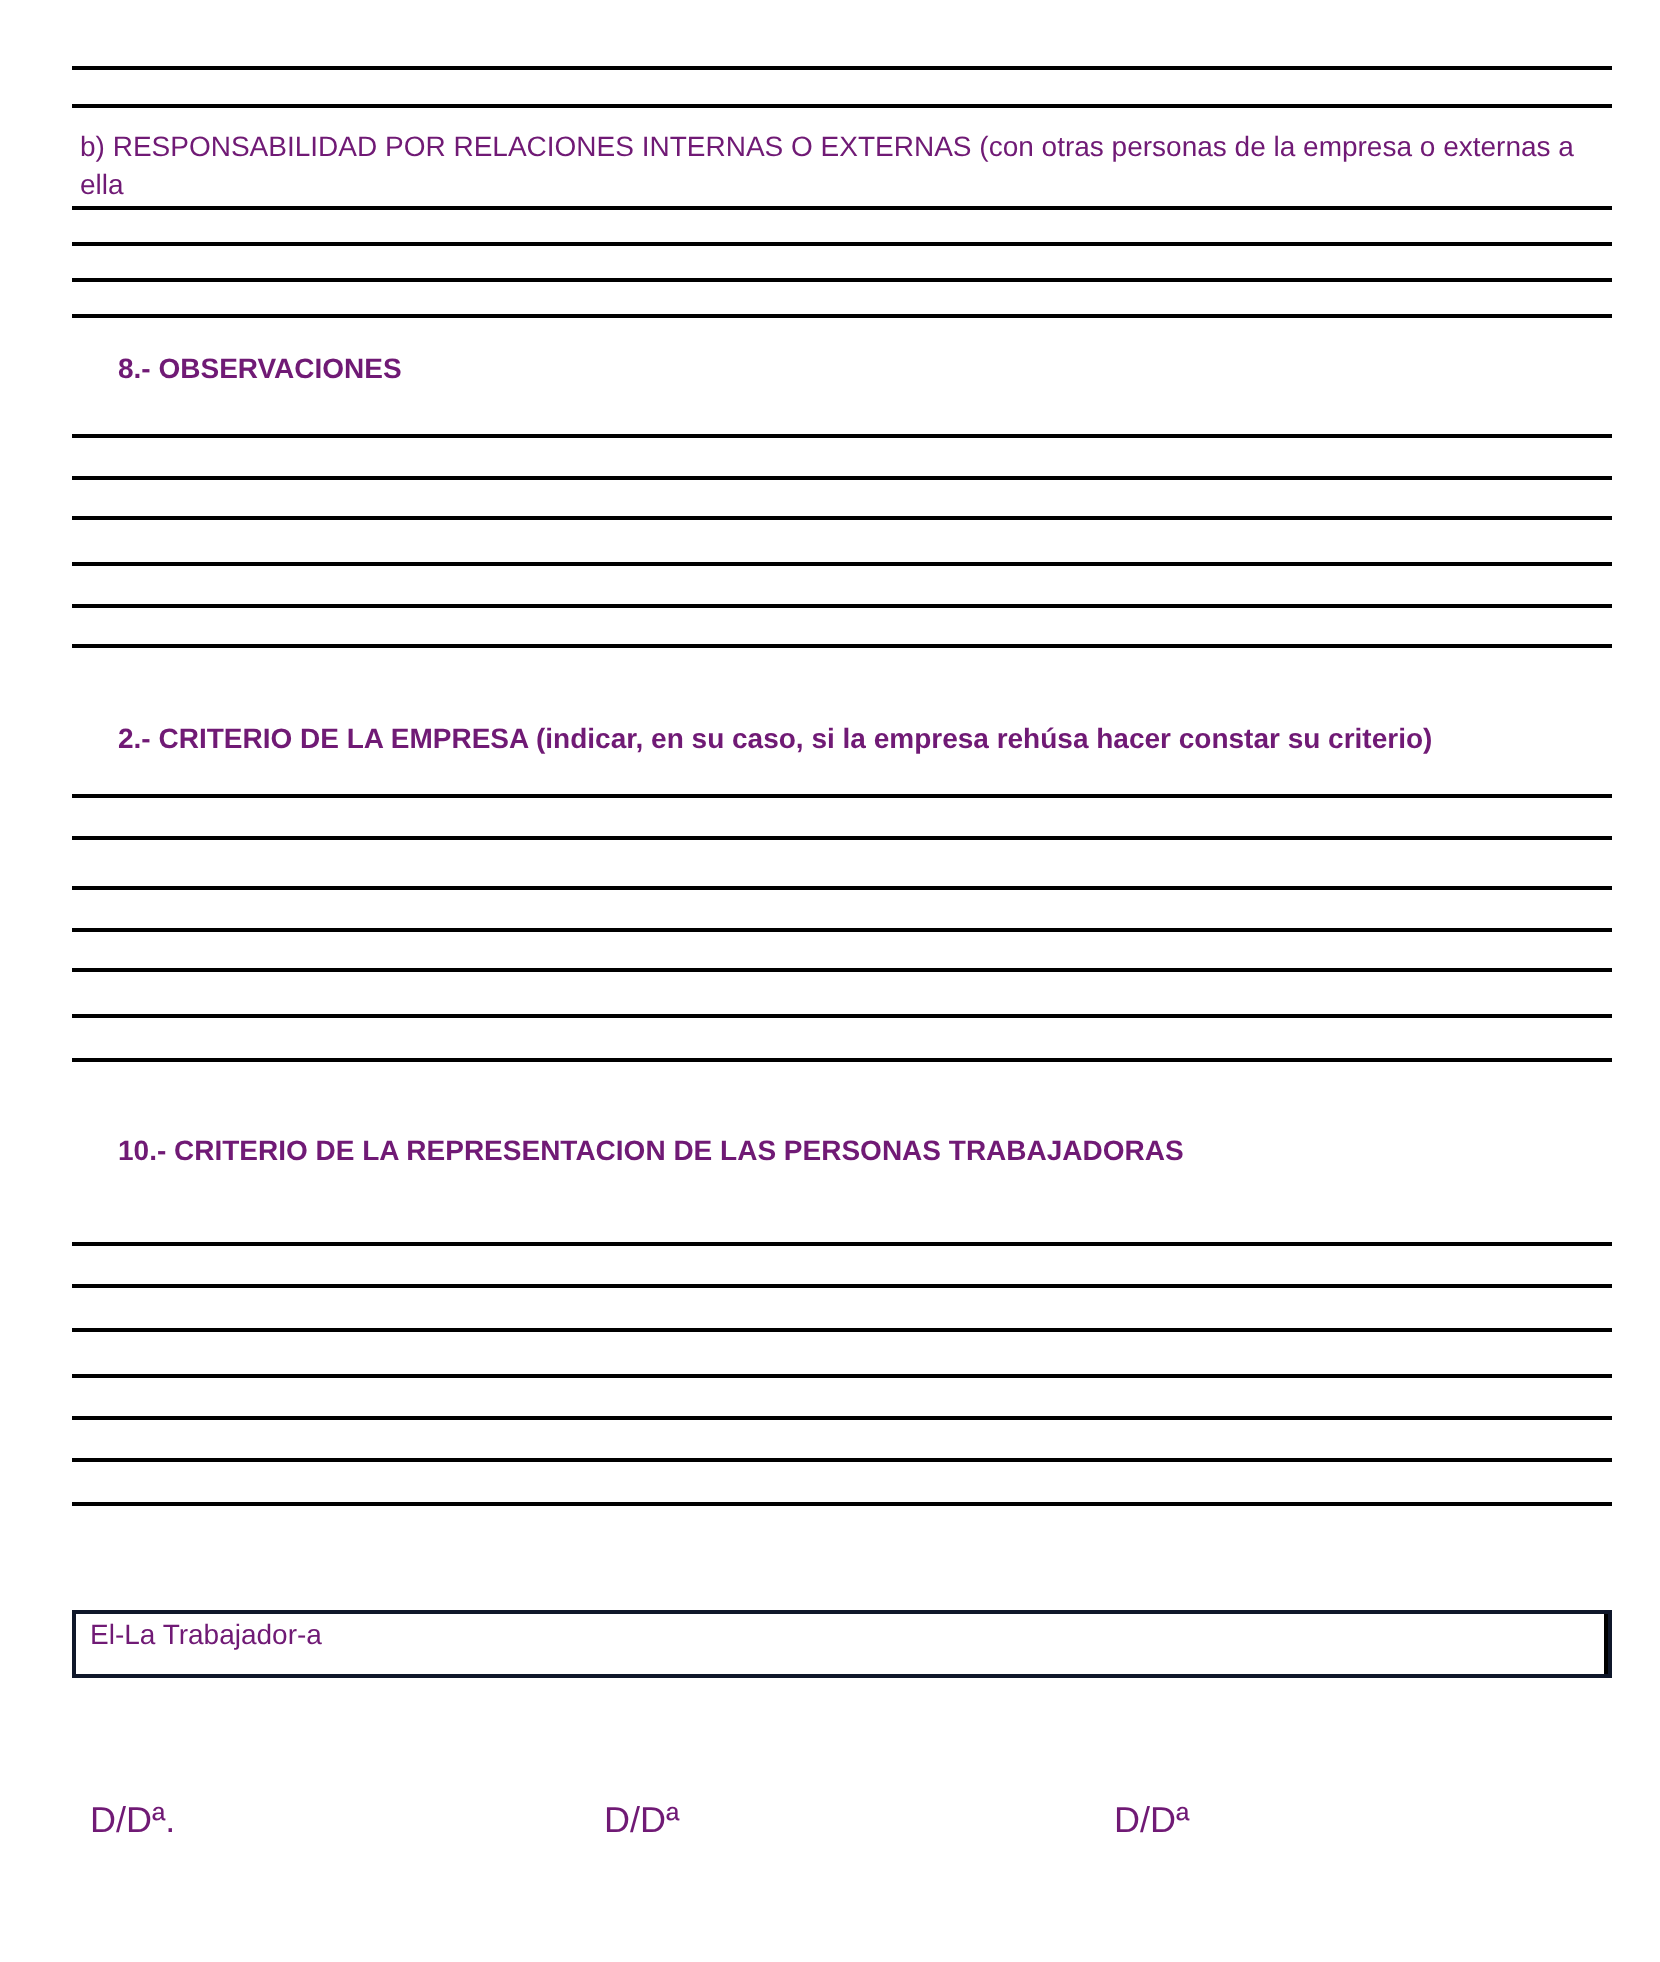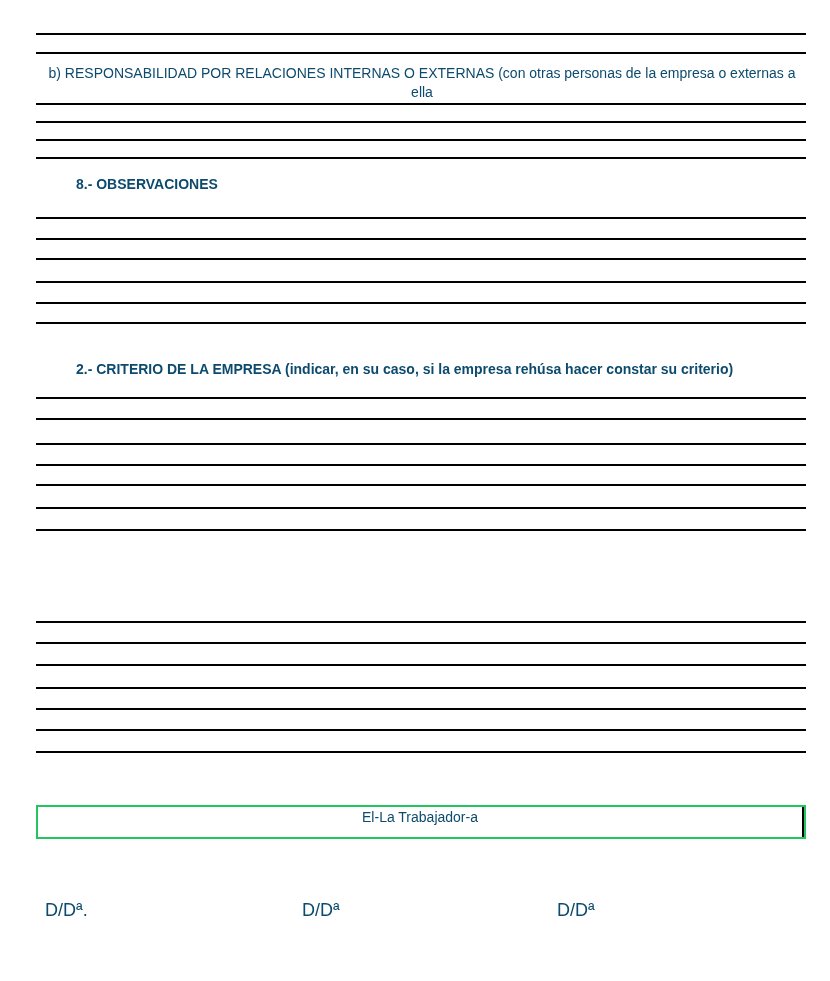--- a/index.html
+++ b/index.html
@@ -5,60 +5,59 @@
   html, body {
     margin: 0;
     padding: 0;
     background: #ffffff;
   }
   .page {
     position: relative;
     width: 830px;
     height: 923px;
     background: #ffffff;
-    color: #0c4a6e;
+    color: #701a75;
     font-family: "Liberation Sans", "DejaVu Sans", sans-serif;
     overflow: hidden;
-    text-align: center;
   }
   .rule {
     position: absolute;
     left: 36px;
     width: 770px;
     height: 0;
     border-top: 2px solid #000000;
   }
   .para {
     position: absolute;
     left: 40px;
     top: 64px;
     width: 764px;
     font-size: 14px;
     line-height: 19px;
   }
   .heading {
     position: absolute;
-    left: 38px;
+    left: 21px;
     margin: 0;
     font-size: 14px;
     font-weight: bold;
     white-space: nowrap;
     padding-left: 38px;
   }
   .heading .note {
     font-weight: bold;
     font-size: 14px;
   }
   .sig-table {
     position: absolute;
     left: 36px;
     top: 805px;
     width: 770px;
     height: 34px;
-    border: 2px solid #22c55e;
+    border: 2px solid #0f172a;
     box-sizing: border-box;
     display: flex;
   }
   .sig-cell {
     flex: 1;
     box-sizing: border-box;
     border-right: 2px solid #000000;
     padding: 2px 7px;
     font-size: 14px;
     line-height: 17px;
@@ -105,20 +104,21 @@
   </h2>
 
   <div class="rule" style="top:397px"></div>
   <div class="rule" style="top:418px"></div>
   <div class="rule" style="top:443px"></div>
   <div class="rule" style="top:464px"></div>
   <div class="rule" style="top:484px"></div>
   <div class="rule" style="top:507px"></div>
   <div class="rule" style="top:529px"></div>
 
+  <h2 class="heading" style="top:567px">10.- CRITERIO DE LA REPRESENTACION DE LAS PERSONAS TRABAJADORAS</h2>
 
   <div class="rule" style="top:621px"></div>
   <div class="rule" style="top:642px"></div>
   <div class="rule" style="top:664px"></div>
   <div class="rule" style="top:687px"></div>
   <div class="rule" style="top:708px"></div>
   <div class="rule" style="top:729px"></div>
   <div class="rule" style="top:751px"></div>
 
   <div class="sig-table">

